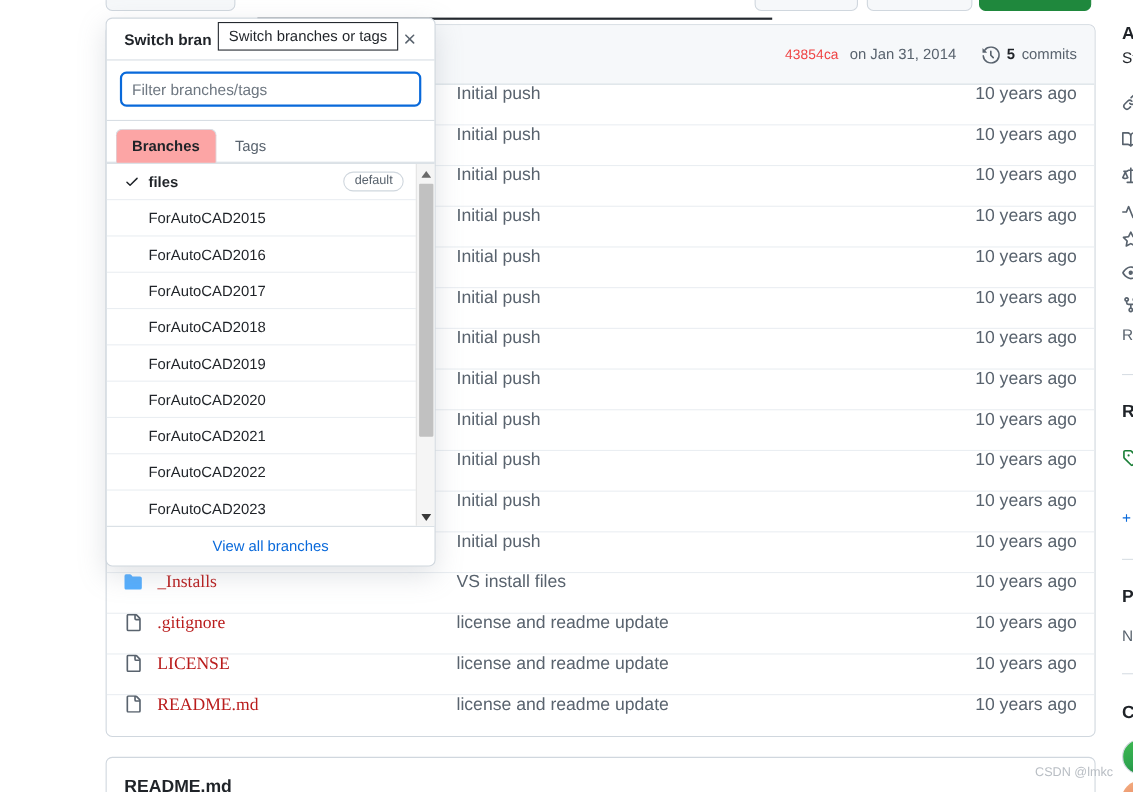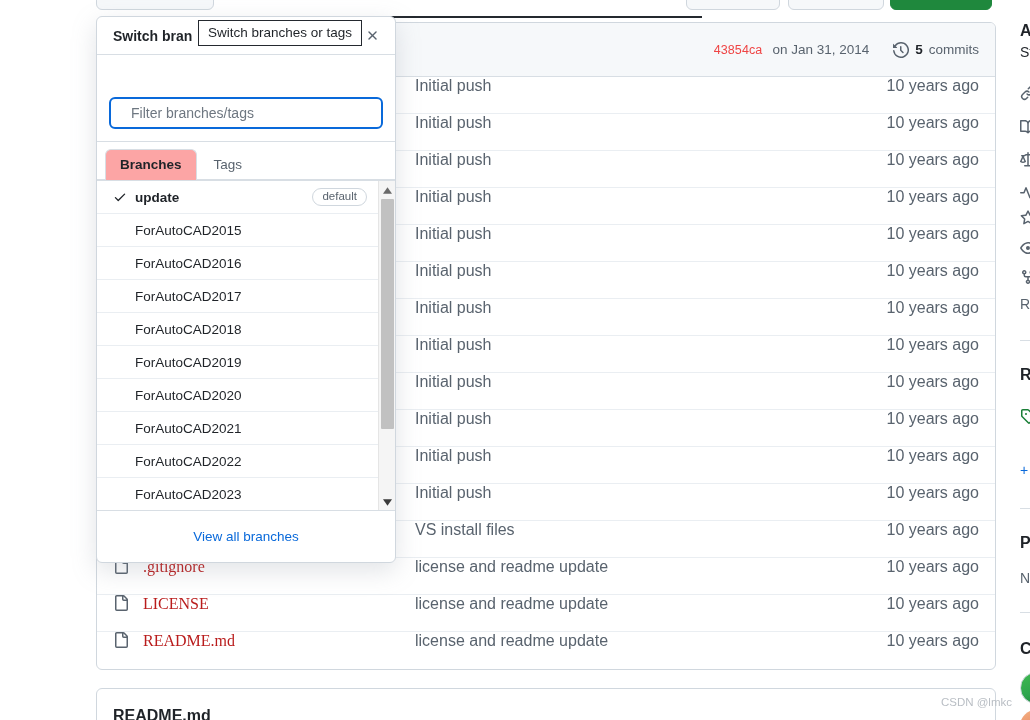--- a/index.html
+++ b/index.html
@@ -112,22 +112,22 @@
   }
   .dd-title { font-size: 14px; font-weight: 600; color: #1f2328; white-space: nowrap; }
   .dd-close {
     width: 22px; height: 22px; display: flex; align-items: center; justify-content: center;
     cursor: pointer; color: #59636e; font-size: 17px; line-height: 1;
   }
   .dd-filter-wrap { padding: 10px 12px 12px; border-bottom: 1px solid #d8dee4; }
   .dd-filter {
     width: 100%; height: 32px;
     border: 2px solid #0969da; border-radius: 6px;
-    padding: 0 20px; font-size: 14px; font-family: "Liberation Sans", sans-serif;
-    color: #1f2328; outline: none; background: #fff; margin-top: 32px;
+    padding: 0 9px; font-size: 14px; font-family: "Liberation Sans", sans-serif;
+    color: #1f2328; outline: none; background: #fff;
   }
   .dd-filter::placeholder { color: #6e7781; }
 
   .dd-tabs { display: flex; padding: 6px 8px 0 8px; gap: 2px; position: relative; }
   .dd-tab {
     padding: 7px 14px 8px; font-size: 13.5px; cursor: pointer;
     color: #59636e; border: 1px solid transparent; border-radius: 6px 6px 0 0;
     position: relative; top: 1px;
   }
   .dd-tab.active {
@@ -168,21 +168,21 @@
     display: flex; align-items: center; justify-content: center;
   }
   .sb-arrow.up { top: 2px; }
   .sb-arrow.down { bottom: 2px; }
   .sb-thumb {
     position: absolute; left: 2px; top: 18px; width: 13px; height: 230px;
     background: #c1c1c1; border-radius: 1px;
   }
 
   .dd-footer {
-    height: 52px; display: flex; align-items: center; justify-content: center;
+    height: 36px; display: flex; align-items: center; justify-content: center;
     border-top: 1px solid #d8dee4;
   }
   .dd-footer a { font-size: 13.5px; color: #0969da; text-decoration: none; cursor: pointer; }
 
   
   .tooltip {
     position: absolute; left: 178px; top: 20px; z-index: 60;
     background: #fff; border: 1px solid #24292f;
     padding: 4px 9px 5px; font-size: 13.5px; color: #1f2328;
     white-space: nowrap;
@@ -473,21 +473,21 @@
       </div>
 
     <div class="dd-list">
       <div class="dd-items" id="dd-items">
           <div class="dd-item">
             <span class="dd-check">
               <svg width="14" height="14" viewBox="0 0 16 16" fill="#1f2328" aria-hidden="true">
                 <path d="M13.78 4.22a.75.75 0 0 1 0 1.06l-7.25 7.25a.75.75 0 0 1-1.06 0L2.22 9.28a.751.751 0 0 1 .018-1.042.751.751 0 0 1 1.042-.018L6 10.94l6.72-6.72a.75.75 0 0 1 1.06 0Z"></path>
               </svg>
             </span>
-            <span class="dd-label" style="font-weight:600">update</span>
+            <span class="dd-label" style="font-weight:600">files</span>
             <span class="dd-badge">default</span>
           </div>
           <div class="dd-item">
             <span class="dd-check"></span>
             <span class="dd-label">ForAutoCAD2015</span>
           </div>
           <div class="dd-item">
             <span class="dd-check"></span>
             <span class="dd-label">ForAutoCAD2016</span>
           </div>

